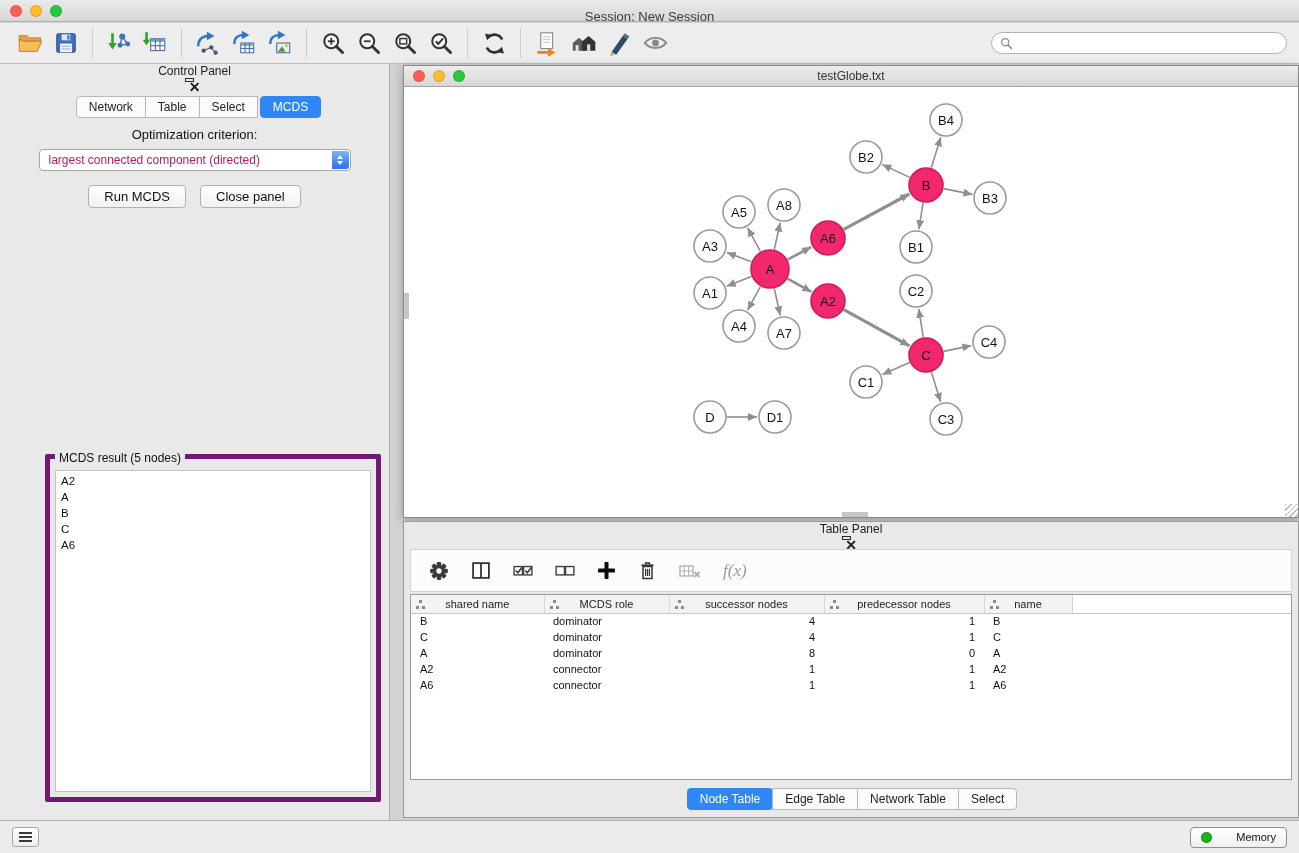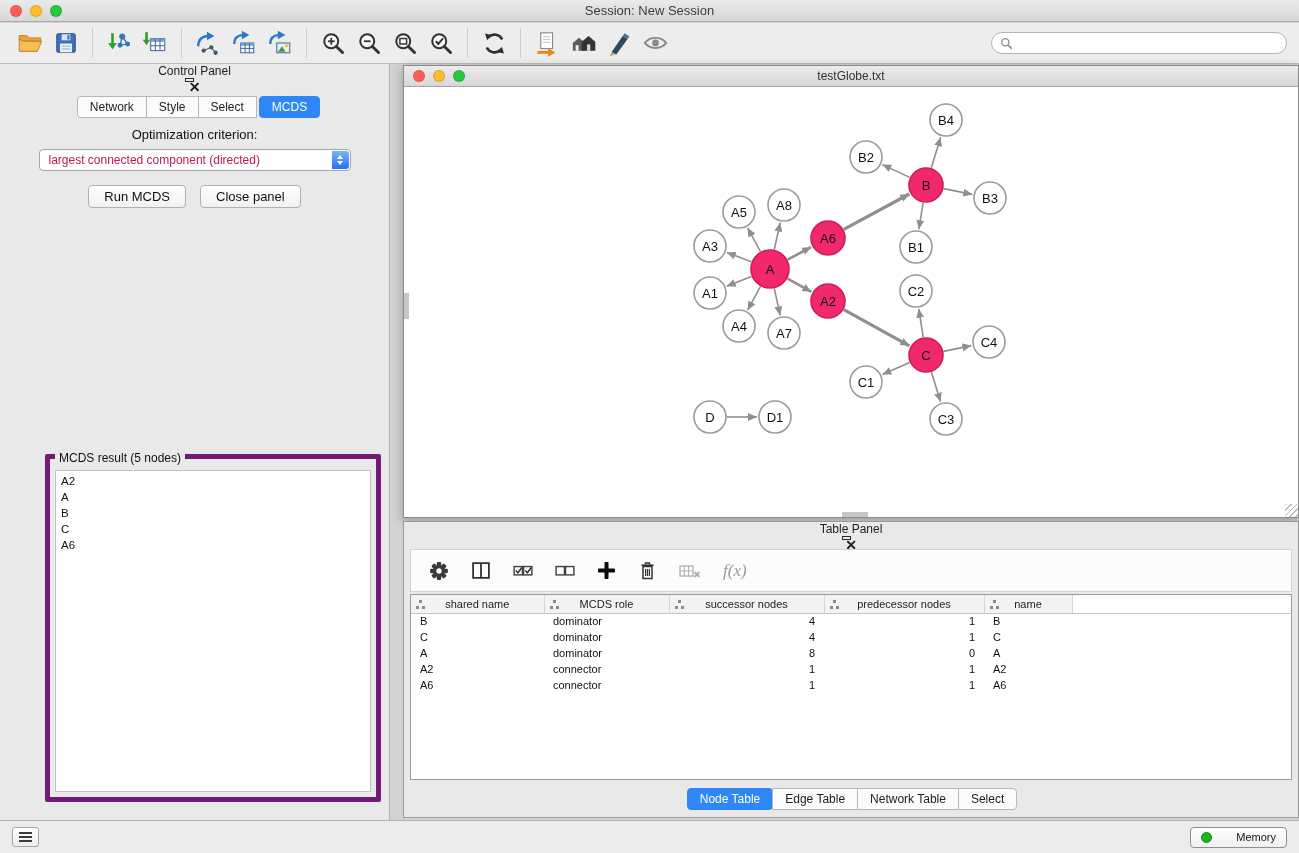--- a/index.html
+++ b/index.html
@@ -3,21 +3,21 @@
 <meta charset="utf-8">
 <style>
   * { margin:0; padding:0; box-sizing:border-box; }
   html,body { width:1299px; height:853px; }
   body { font-family:"Liberation Sans", sans-serif; background:#d2d2d2; overflow:hidden; }
   .app { position:relative; width:1299px; height:853px; background:#d2d2d2; }
 
   
   .titlebar { position:absolute; top:0; left:0; right:0; height:22px;
     background:linear-gradient(#ebebeb,#d6d6d6); border-bottom:1px solid #adadad; }
-  .titlebar .win-title { position:absolute; left:0; right:0; top:3px; text-align:center;
+  .titlebar .win-title { position:absolute; left:0; right:0; top:9px; text-align:center;
     font-size:13px; color:#3c3c3c; }
   .lights { position:absolute; left:10px; top:5px; display:flex; gap:8px; }
   .light { width:12px; height:12px; border-radius:50%; border:1px solid rgba(0,0,0,.12); }
   .light.red{background:#ff5f57}.light.yellow{background:#febc2e}.light.green{background:#28c840}
 
   
   .toolbar { position:absolute; top:23px; left:0; right:0; height:41px; background:#ededed;
     border-bottom:1px solid #bdbdbd; display:flex; align-items:center; padding:0 12px; }
   .tbtn { width:36px; height:34px; display:flex; align-items:center; justify-content:center;
     border-radius:4px; }
@@ -278,21 +278,21 @@
 
   <div class="control-panel">
     <div class="panel-header">
       <span>Control Panel</span>
       <span class="spacer"></span>
       <span class="float-icon"></span>
       <span class="close-x">✕</span>
     </div>
     <div class="tabs-row">
         <div class="tab">Network</div>
-        <div class="tab">Style</div>
+        <div class="tab">Table</div>
         <div class="tab">Select</div>
         <div class="tab active">MCDS</div>
       </div>
     <div class="opt-label">Optimization criterion:</div>
     <div class="combo">
       <span>largest connected component (directed)</span>
       <span class="stepper">
         <span class="chev-up"></span>
           <span class="chev-down"></span>
       </span>

